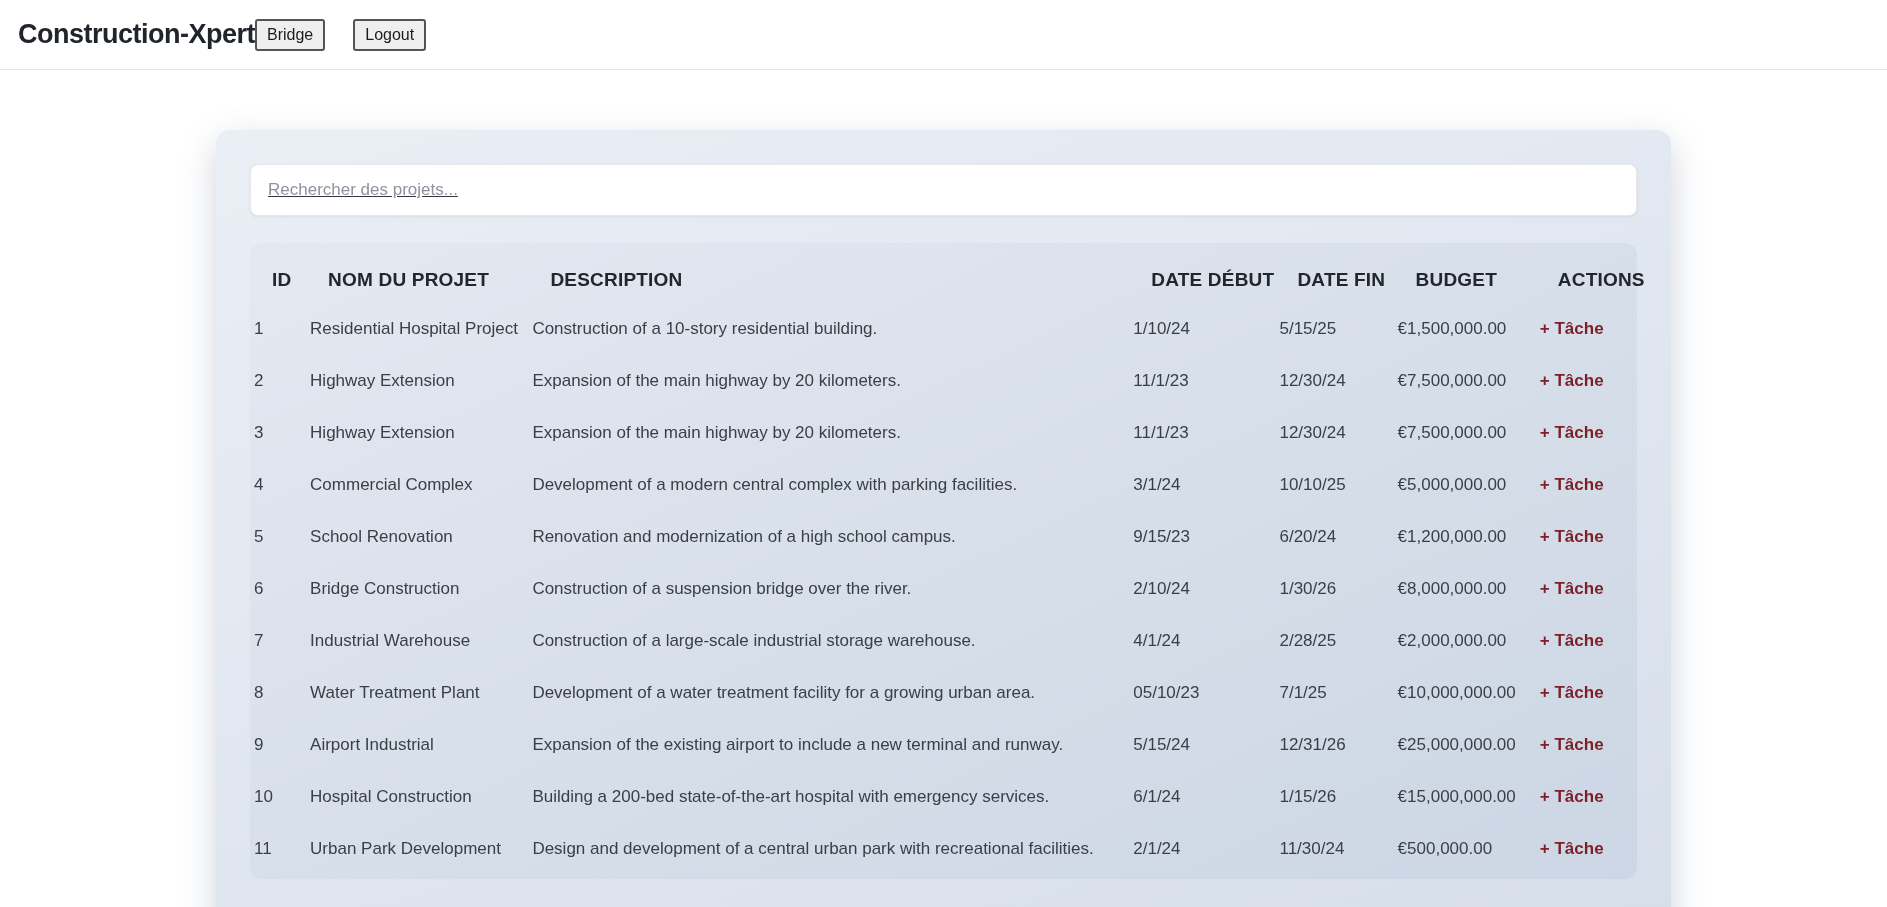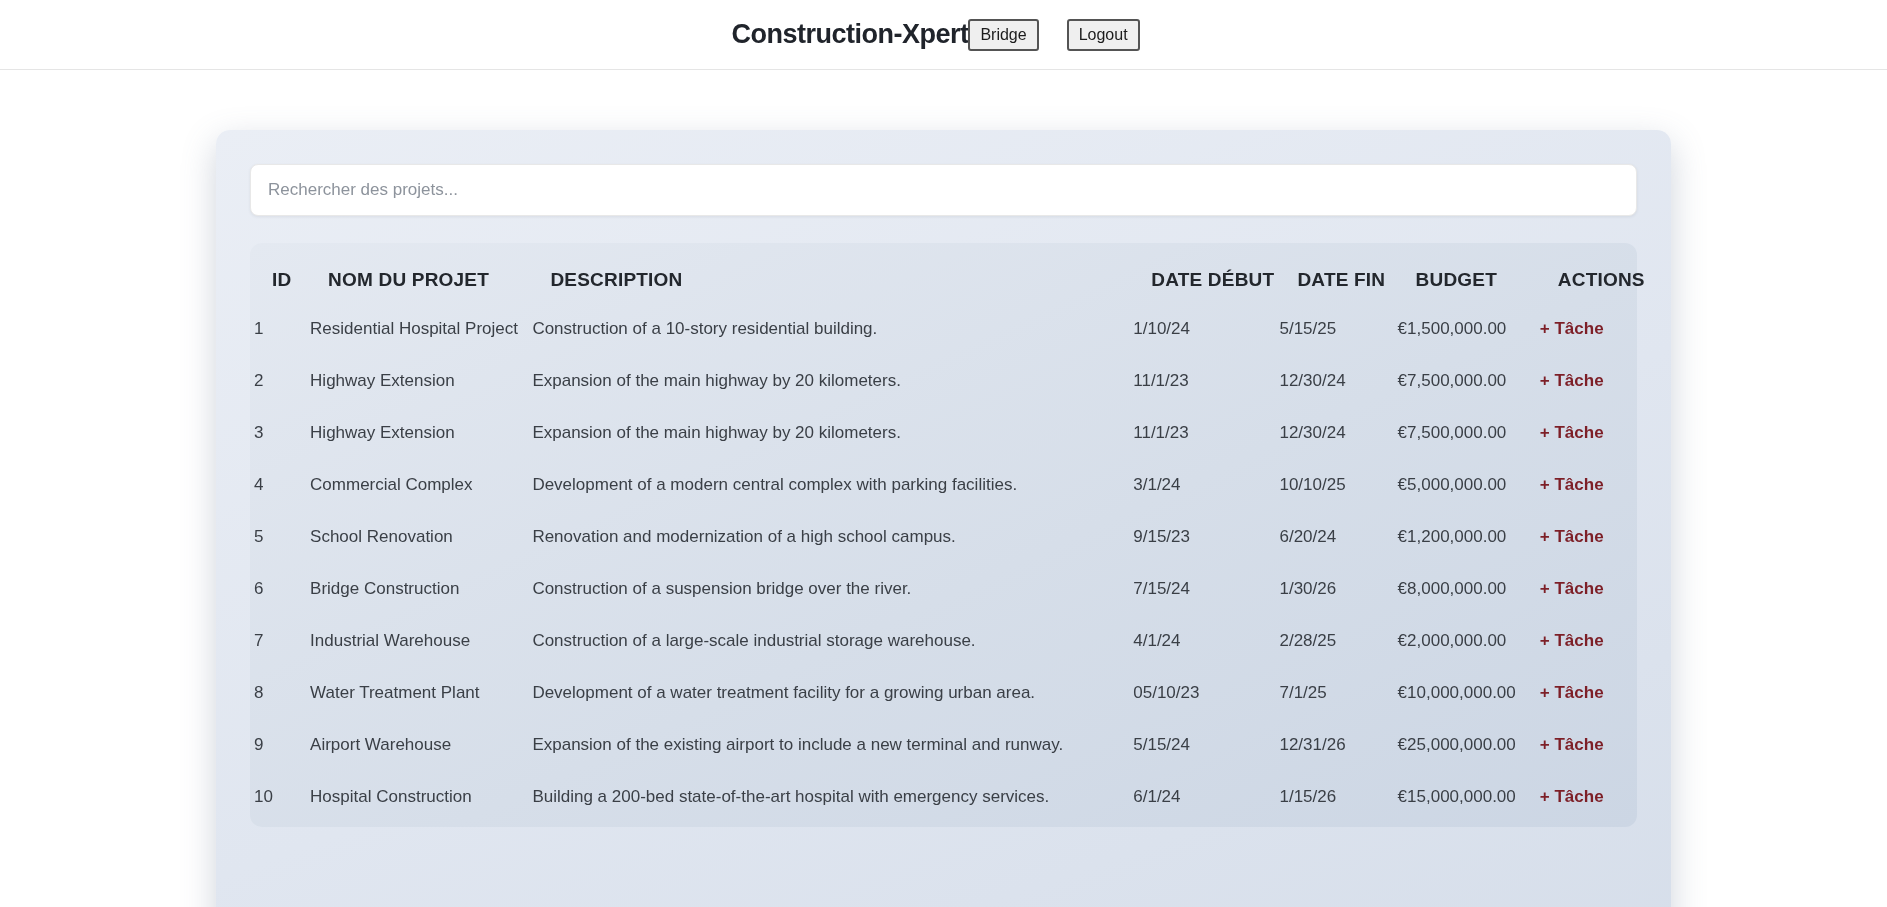--- a/index.html
+++ b/index.html
@@ -7,21 +7,21 @@
     margin: 0; padding: 0;
     width: 1887px; height: 907px;
     overflow: hidden;
     background: #ffffff;
     font-family: "Liberation Sans", sans-serif;
     color: #33373d;
   }
 
   
   .topbar {
-    display: flex; justify-content: center; align-items: center;
+    display: flex; justify-content: flex-start; align-items: center;
     height: 70px; padding: 0 34px 0 18px;
     background: #fff; border-bottom: 1px solid #e5e5e5;
   }
   .brand {
     font-size: 27px; font-weight: bold; color: #20242b; letter-spacing: -0.5px;
   }
   .nav { display: flex; gap: 28px; }
   .btn {
     font-family: inherit; font-size: 16px; color: #1c1c1c;
     background: #efefef; border: 2px solid #545454; border-radius: 3px;
@@ -37,20 +37,21 @@
     box-shadow: 0 12px 34px rgba(96, 112, 138, 0.30);
     padding: 34px;
   }
 
   .search-input {
     width: 100%; height: 52px;
     background: #ffffff; border: 1px solid #e8e8e8; border-radius: 8px;
     padding: 0 17px; font-family: inherit; font-size: 17px; color: #33373d;
     box-shadow: 0 1px 3px rgba(40,50,70,0.08);
     outline: none;
+    text-decoration: underline;
   }
   .search-input::placeholder { color: #8d939c; }
 
   .table-wrap {
     margin-top: 27px;
     background: linear-gradient(155deg, #e4e9f1 0%, #d6dee9 55%, #ccd6e4 100%);
     border-radius: 12px;
     padding: 6px 0 4px;
   }
 
@@ -156,21 +157,21 @@
     <td>6/20/24</td>
     <td>€1,200,000.00</td>
     <td>
       <a class="task-link">+ Tâche</a>
     </td>
   </tr>
             <tr>
     <td>6</td>
     <td>Bridge Construction</td>
     <td>Construction of a suspension bridge over the river.</td>
-    <td>7/15/24</td>
+    <td>2/10/24</td>
     <td>1/30/26</td>
     <td>€8,000,000.00</td>
     <td>
       <a class="task-link">+ Tâche</a>
     </td>
   </tr>
             <tr>
     <td>7</td>
     <td>Industrial Warehouse</td>
     <td>Construction of a large-scale industrial storage warehouse.</td>
@@ -187,37 +188,48 @@
     <td>Development of a water treatment facility for a growing urban area.</td>
     <td>05/10/23</td>
     <td>7/1/25</td>
     <td>€10,000,000.00</td>
     <td>
       <a class="task-link">+ Tâche</a>
     </td>
   </tr>
             <tr>
     <td>9</td>
-    <td>Airport Warehouse</td>
+    <td>Airport Industrial</td>
     <td>Expansion of the existing airport to include a new terminal and runway.</td>
     <td>5/15/24</td>
     <td>12/31/26</td>
     <td>€25,000,000.00</td>
     <td>
       <a class="task-link">+ Tâche</a>
     </td>
   </tr>
             <tr>
     <td>10</td>
     <td>Hospital Construction</td>
     <td>Building a 200-bed state-of-the-art hospital with emergency services.</td>
     <td>6/1/24</td>
     <td>1/15/26</td>
     <td>€15,000,000.00</td>
     <td>
       <a class="task-link">+ Tâche</a>
     </td>
   </tr>
+            <tr>
+    <td>11</td>
+    <td>Urban Park Development</td>
+    <td>Design and development of a central urban park with recreational facilities.</td>
+    <td>2/1/24</td>
+    <td>11/30/24</td>
+    <td>€500,000.00</td>
+    <td>
+      <a class="task-link">+ Tâche</a>
+    </td>
+  </tr>
           </tbody>
       </table>
     </div>
   </section>
 </main>
 
 </body></html>

